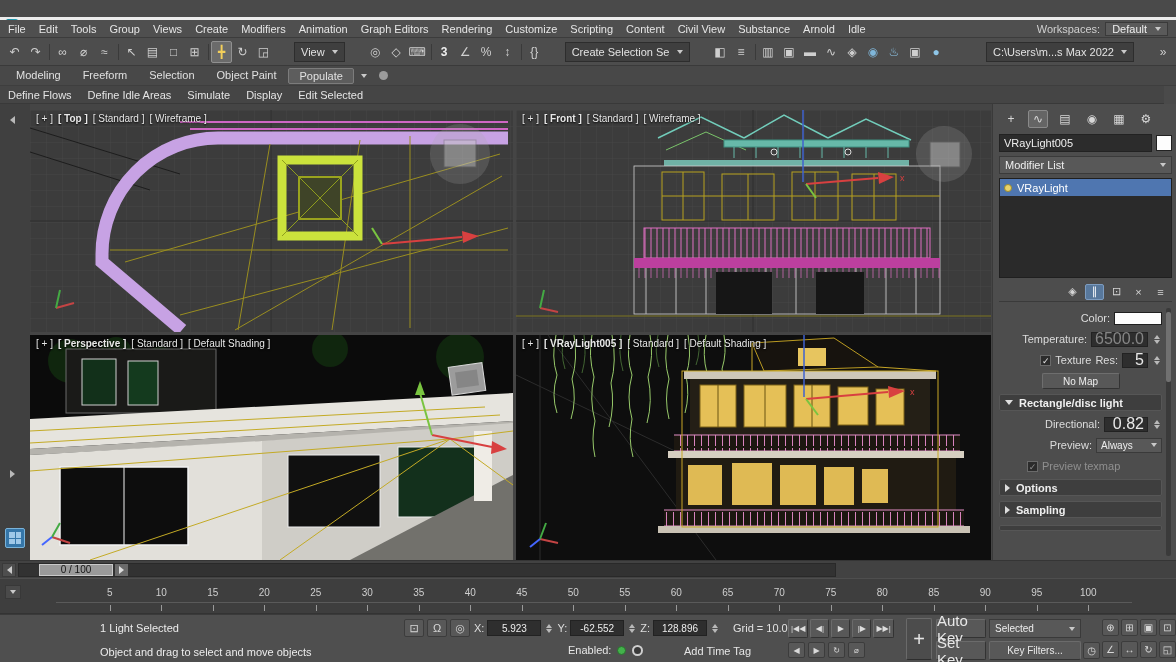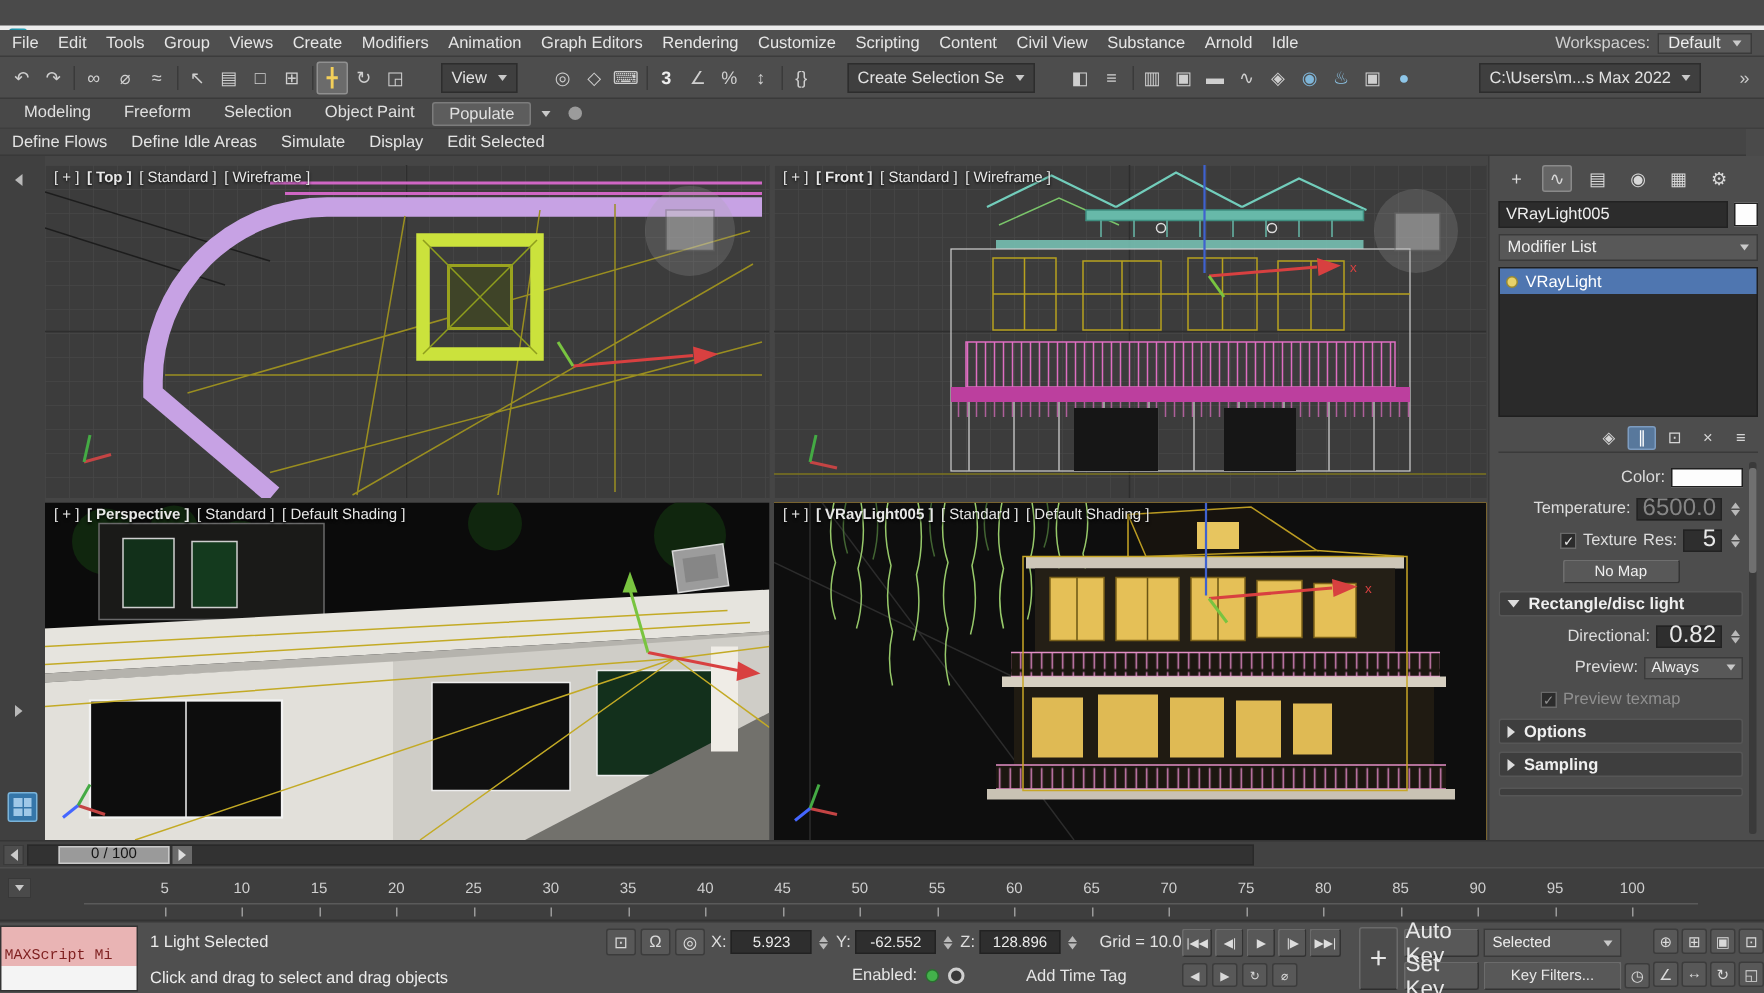--- a/index.html
+++ b/index.html
@@ -803,26 +803,22 @@
           <i></i>
         </span>
         <span class="tick" data-name="timeline-tick">
           <em>100</em>
           <i></i>
         </span>
       </div>
   </div>
 
   <footer class="statusbar" data-name="statusbar">
-    <div class="msx" data-name="maxscript-mini-listener">
-      <div class="msx-pink" data-name="maxscript-macro-line">MAXScript Mi</div>
-      <div class="msx-white" data-name="maxscript-listener-line"></div>
-    </div>
     <div class="sline1" data-name="selection-status-text">1 Light Selected</div>
-    <div class="sline2" data-name="prompt-text">Click and drag to select and drag objects</div>
+    <div class="sline2" data-name="prompt-text">Object and drag to select and move objects</div>
 
     <div class="sb-icons" data-name="status-toggles">
 
     <span class="sbi" data-name="isolate-selection-icon">
           <i>⊡</i>
         </span>
         <span class="sbi" data-name="selection-lock-icon">
           <i>Ω</i>
         </span>
         <span class="sbi" data-name="absolute-mode-icon">

